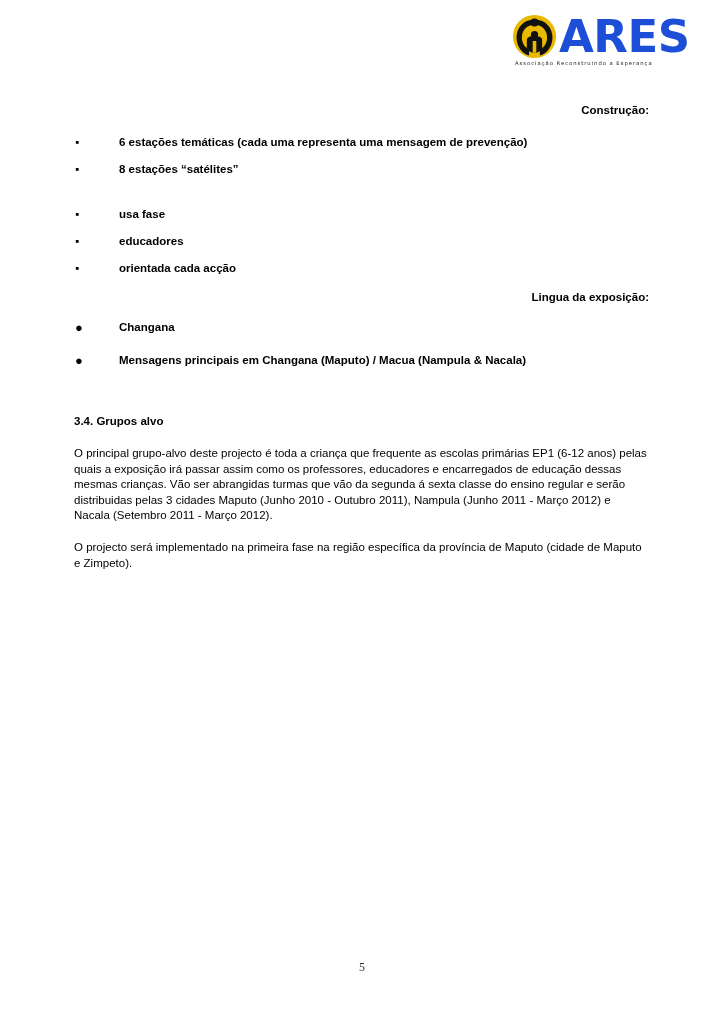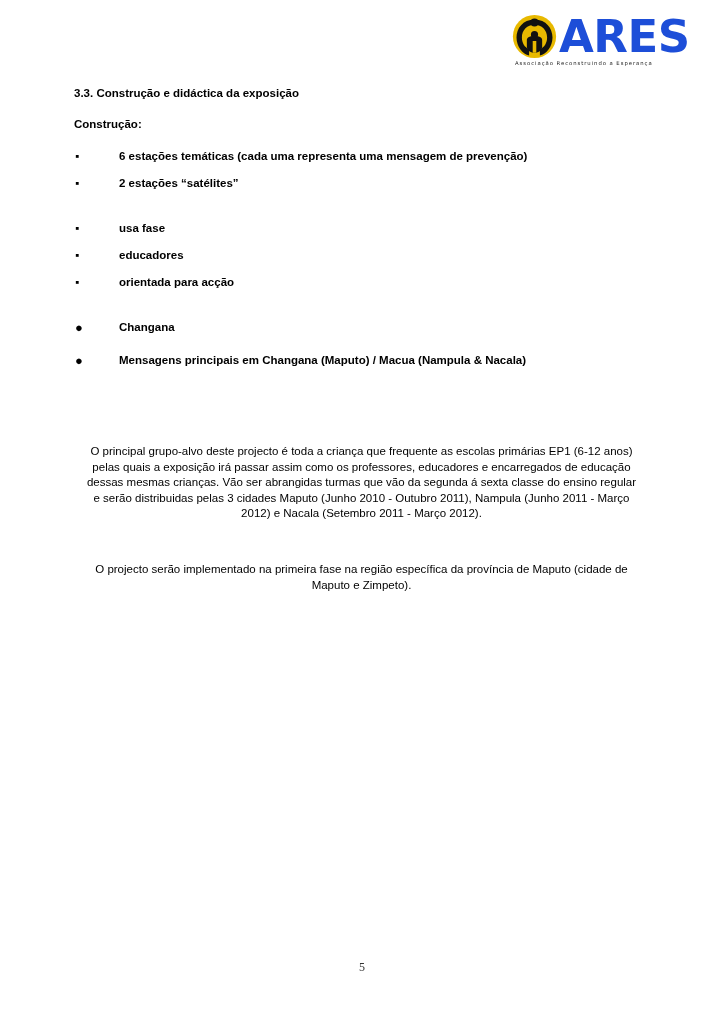--- a/index.html
+++ b/index.html
@@ -75,27 +75,28 @@
     font-weight: bold;
     line-height: 14px;
     margin: 0;
   }
 
   .h-label {
     font-size: 11.5px;
     font-weight: bold;
     line-height: 14px;
     margin: 0;
+    text-align: right;
   }
 
   .para {
     font-size: 11.5px;
     line-height: 15.6px;
-    margin: 12px;
-    text-align: center;
+    margin: 0;
+    text-align: left;
   }
 
   .bullet-row {
     display: flex;
     font-size: 11.5px;
     line-height: 15px;
     margin: 0;
   }
   .bullet-mark {
     flex: 0 0 44px;
@@ -167,38 +168,37 @@
 
         <path d="M46 60 L 54 60 L 54 86 L 46 86 Z" fill="#e8b900"></path>
       </svg>
       <div class="logo-word">ARES</div>
     </div>
     <div class="logo-tagline">Associação Reconstruindo a Esperança</div>
   </div>
 
   <div class="content">
 
-    <p class="h-sub">3.3. Construção e didáctica da exposição</p>
 
     <div class="sp-17"></div>
 
     <p class="h-label">Construção:</p>
 
     <div class="sp-18"></div>
 
     <div class="bullet-row">
       <span class="bullet-mark square">▪</span>
       <span class="bullet-text">6 estações temáticas (cada uma representa uma mensagem de prevenção)</span>
     </div>
 
     <div class="sp-12"></div>
 
     <div class="bullet-row">
       <span class="bullet-mark square">▪</span>
-      <span class="bullet-text">2 estações “satélites”</span>
+      <span class="bullet-text">8 estações “satélites”</span>
     </div>
 
     <div class="sp-14"></div>
 
 
     <div class="sp-16"></div>
 
     <div class="bullet-row">
       <span class="bullet-mark square">▪</span>
       <span class="bullet-text">usa fase</span>
@@ -208,48 +208,50 @@
 
     <div class="bullet-row">
       <span class="bullet-mark square">▪</span>
       <span class="bullet-text">educadores</span>
     </div>
 
     <div class="sp-12"></div>
 
     <div class="bullet-row">
       <span class="bullet-mark square">▪</span>
-      <span class="bullet-text">orientada para acção</span>
+      <span class="bullet-text">orientada cada acção</span>
     </div>
 
     <div class="sp-14"></div>
 
+    <p class="h-label">Lingua da exposição:</p>
 
     <div class="sp-16"></div>
 
     <div class="bullet-row">
       <span class="bullet-mark round">●</span>
       <span class="bullet-text">Changana</span>
     </div>
 
     <div class="sp-18"></div>
 
     <div class="bullet-row">
       <span class="bullet-mark round">●</span>
       <span class="bullet-text">Mensagens principais em Changana (Maputo) / Macua (Nampula &amp; Nacala)</span>
     </div>
 
     <div class="sp-46"></div>
 
+    <p class="h-sub">3.4. Grupos alvo</p>
 
     <div class="sp-18"></div>
 
     <p class="para">O principal grupo-alvo deste projecto é toda a criança que frequente as escolas primárias EP1 (6-12 anos) pelas quais a exposição irá passar assim como os professores, educadores e encarregados de educação dessas mesmas crianças. Vão ser abrangidas turmas que vão da segunda á sexta classe do ensino regular e serão distribuidas pelas 3 cidades Maputo (Junho 2010 - Outubro 2011), Nampula (Junho 2011 - Março 2012) e Nacala (Setembro 2011 - Março 2012).</p>
 
     <div class="sp-16"></div>
 
-    <p class="para">O projecto serão implementado na primeira fase na região específica da província de Maputo (cidade de Maputo e Zimpeto).</p>
+    <p class="para">O projecto será implementado na primeira fase na região específica da província de Maputo (cidade de Maputo e Zimpeto).</p>
 
   </div>
 
   <div class="page-number">5</div>
 
 </div>
 
 </body></html>

